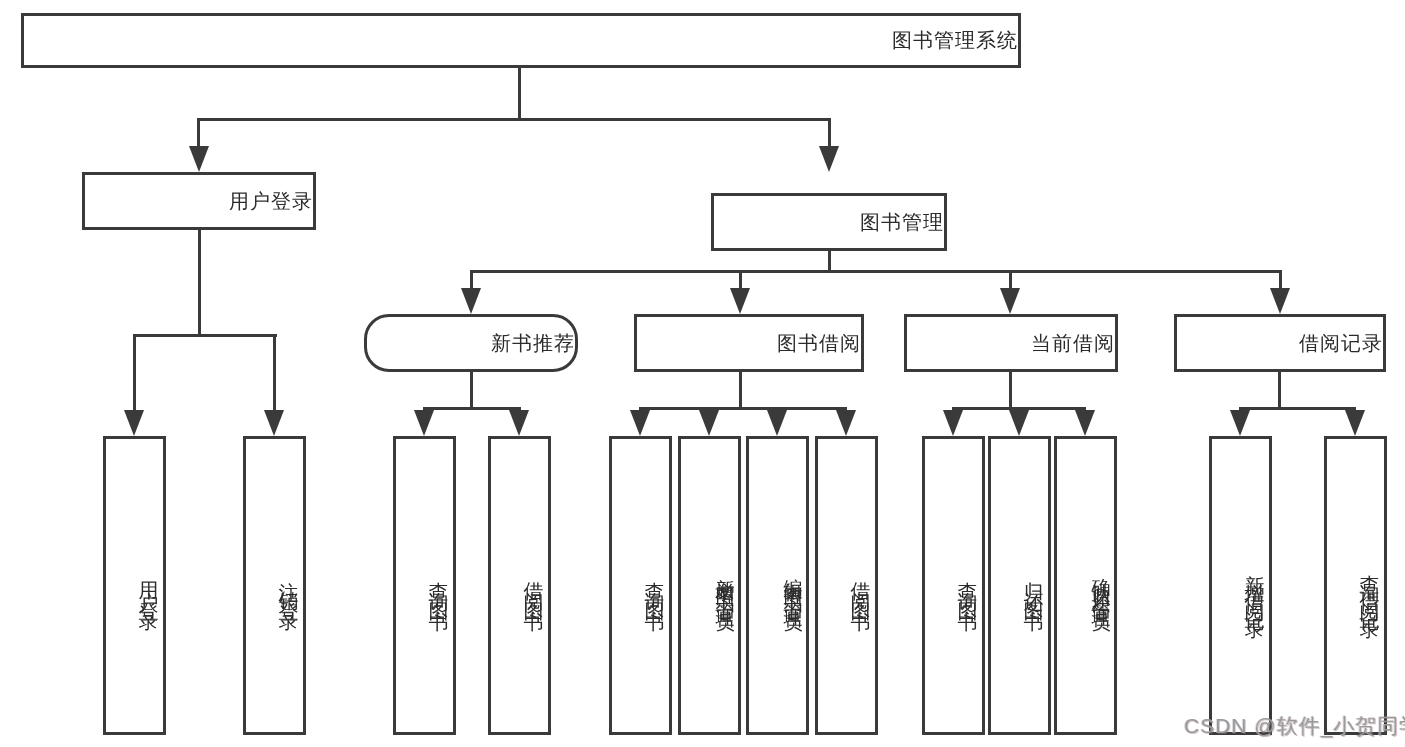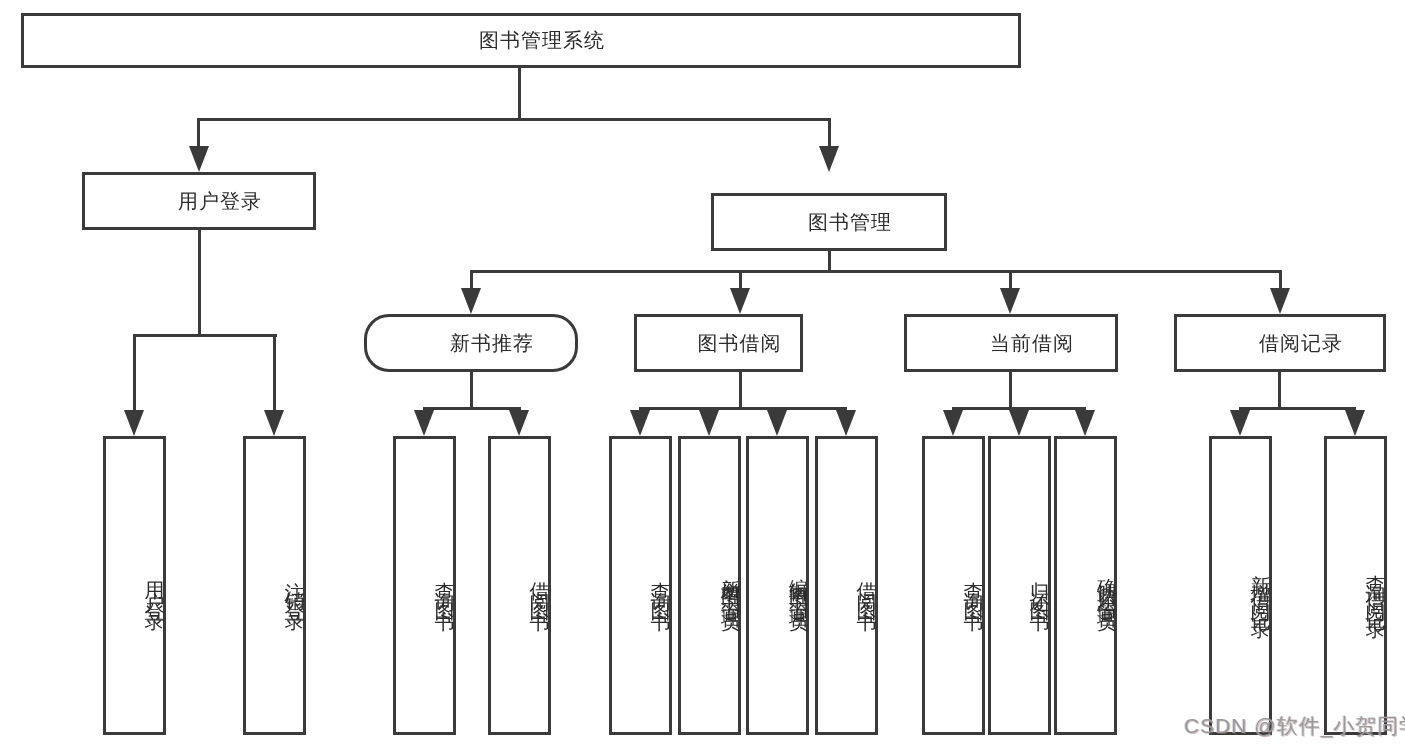--- a/index.html
+++ b/index.html
@@ -15,21 +15,21 @@
     font-family:"Liberation Sans","DejaVu Sans",sans-serif;
     color:var(--text);
   }
   .box{
     position:absolute;
     background:#fff;
     border:3px solid var(--line);
     box-sizing:border-box;
     display:flex;
     align-items:center;
-    justify-content:center;
+    justify-content:flex-end;
     font-size:20px;
     letter-spacing:1px;
     color:var(--text);
     z-index:2;
     padding-left:42px;
   }
   .leaf{ z-index:2; }
   .vtext{
     writing-mode:vertical-rl;
     text-orientation:mixed;
@@ -95,21 +95,21 @@
   <div class="vline" style="left:1009px;top:270px;height:22px;"></div>
   <div class="vline" style="left:1279px;top:270px;height:22px;"></div>
   <div class="arr" style="left:461px;top:288px;"></div>
   <div class="arr" style="left:730px;top:288px;"></div>
   <div class="arr" style="left:1000px;top:288px;"></div>
   <div class="arr" style="left:1270px;top:288px;"></div>
 
   <div class="box" style="left:364px;top:314px;width:214px;height:58px;border-radius:25px;">
     <span>新书推荐</span>
   </div>
-  <div class="box" style="left:634px;top:314px;width:169px;height:58px;">
+  <div class="box" style="left:634px;top:314px;width:230px;height:58px;">
     <span>图书借阅</span>
   </div>
   <div class="box" style="left:1174px;top:314px;width:212px;height:58px;">
     <span>借阅记录</span>
   </div>
   <div class="box" style="left:904px;top:314px;width:214px;height:58px;">
     <span>当前借阅</span>
   </div>
 
   <div class="vline" style="left:470px;top:372px;height:38px;"></div>

